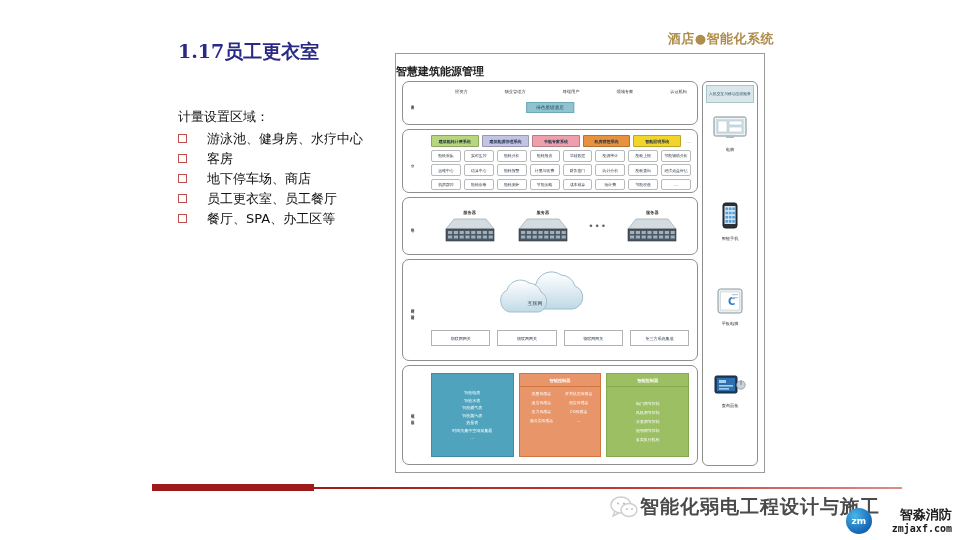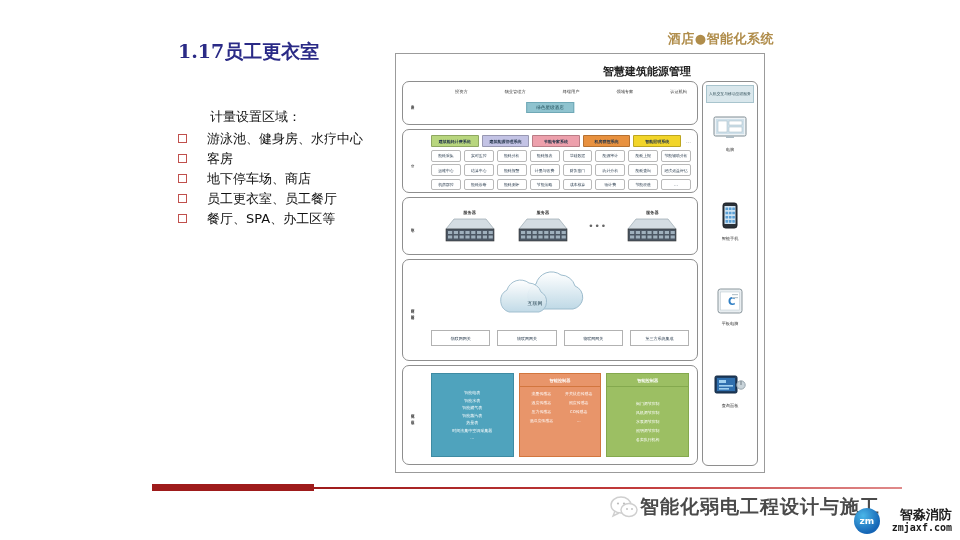--- a/index.html
+++ b/index.html
@@ -17,35 +17,35 @@
     letter-spacing:.5px;white-space:nowrap;
   }
   .page-title{
     position:absolute;left:146px;top:39px;
     font-size:19px;font-weight:bold;color:#2a2a86;white-space:nowrap;
   }
   .page-title .num{color:#2a2a86;font-family:"DejaVu Serif","Liberation Serif",serif;margin-left:32px;}
 
   
   .left-block{position:absolute;left:178px;top:108px;width:230px;}
-  .lead{font-size:13px;color:#111;margin-bottom:4px;white-space:nowrap;margin-left:32px;}
+  .lead{font-size:13px;color:#111;margin-bottom:4px;white-space:nowrap;}
   .bullet{display:flex;align-items:flex-start;gap:8px;margin:2px 0;white-space:nowrap;}
   .sq{
     width:7px;height:7px;border:1.3px solid #c0504d;background:#fff;
     margin-top:4px;flex:0 0 auto;
   }
   .bullet .txt{font-size:13px;color:#111;margin-left:12px;}
 
   
   .diagram{
     position:absolute;left:395px;top:53px;width:370px;height:420px;
     border:1px solid #9b9b9b;background:#fff;box-sizing:border-box;
   }
   .diag-title{
-    position:absolute;left:0;right:73px;top:10px;text-align:right;
+    position:absolute;left:0;right:62px;top:10px;text-align:left;
     font-size:11px;font-weight:bold;color:#222;
   }
   
   .maincol{position:absolute;left:6px;top:27px;width:296px;bottom:6px;}
 
   .panel{
     position:absolute;left:0;right:0;border:1px solid #8e8e8e;border-radius:7px;
     background:#fff;box-sizing:border-box;
   }
   .vlabel{
@@ -131,21 +131,21 @@
 
   
   .rule-thick{position:absolute;left:152px;top:484px;width:162px;height:7px;background:#9e1b1b;}
   .rule-thin{position:absolute;left:314px;top:486.5px;width:588px;height:2.2px;
              background:linear-gradient(90deg,#9e1b1b,#c23b3b 55%,#e08a8a);}
   .foot-text{
     position:absolute;left:640px;top:494px;font-size:19px;font-weight:bold;
     color:#4a4a4a;letter-spacing:1px;white-space:nowrap;
   }
   .wechat{position:absolute;left:610px;top:496px;}
-  .logo{position:absolute;right:8px;bottom:6px;display:flex;align-items:flex-start;gap:12px;}
+  .logo{position:absolute;right:8px;bottom:6px;display:flex;align-items:center;gap:20px;}
   .logo .badge{width:26px;height:26px;border-radius:50%;
     background:radial-gradient(circle at 35% 30%,#4ab6e8,#1565b5 70%);
     display:flex;align-items:center;justify-content:center;color:#fff;
     font-size:9px;font-weight:bold;}
   .logo .ltxt{display:flex;flex-direction:column;line-height:1.1;}
   .logo .l1{font-size:13px;font-weight:bold;color:#1b1b1b;white-space:nowrap;margin-left:8px;}
   .logo .l2{font-size:10px;font-weight:bold;color:#1b1b1b;font-family:"DejaVu Sans Mono","Liberation Mono",monospace;}
 </style>
 </head>
 <body>

